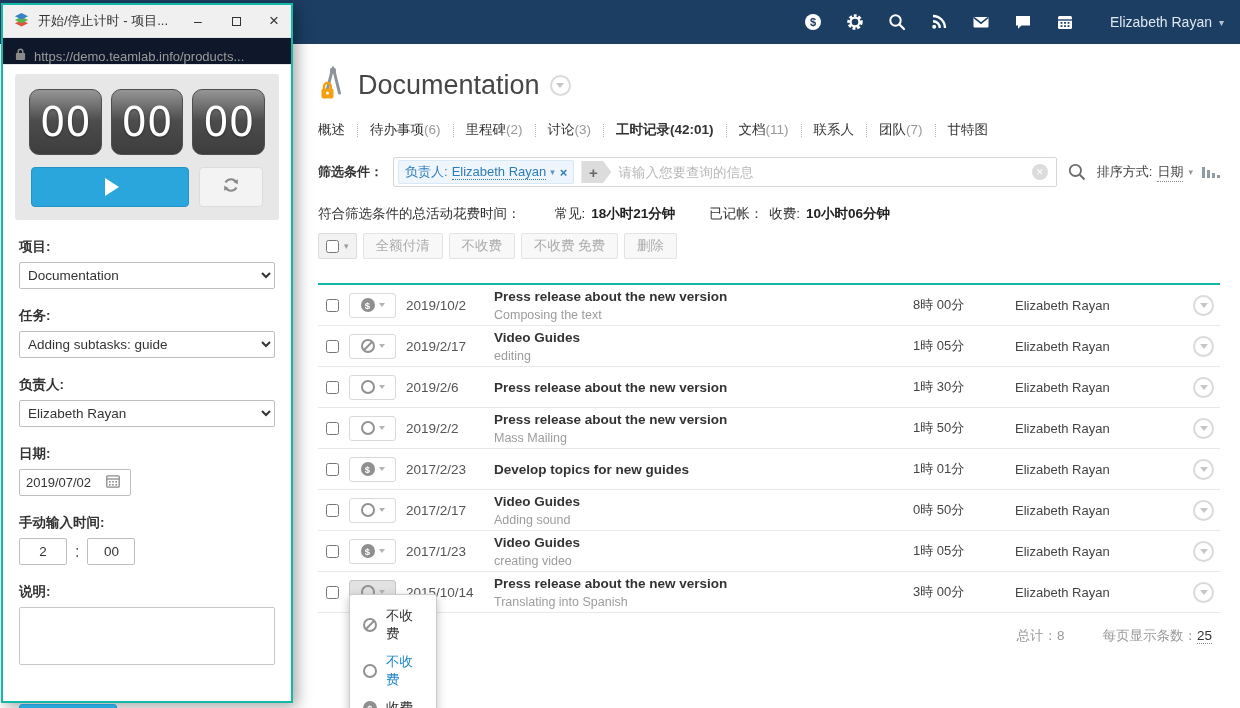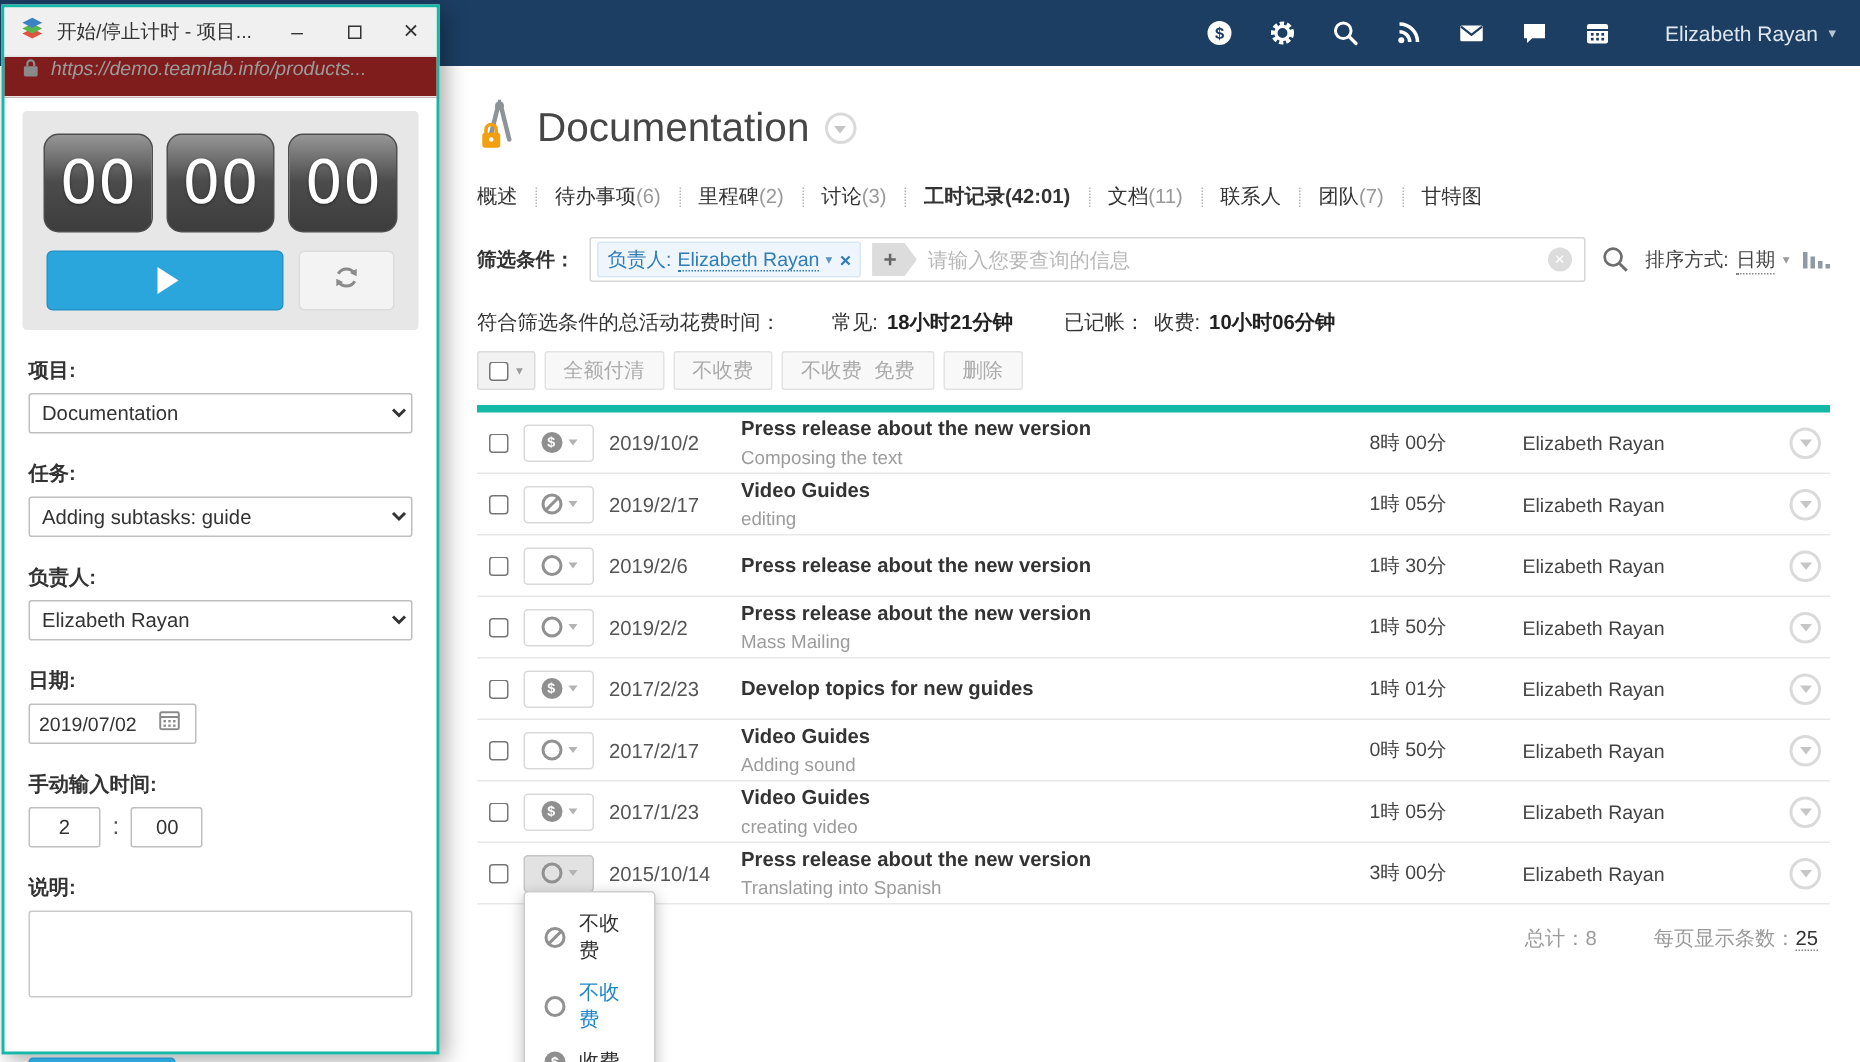--- a/index.html
+++ b/index.html
@@ -59,23 +59,23 @@
   .summary-row { margin-top:18px; display:flex; align-items:center; font-size:13.5px; color:#333; }
   .summary-row .lbl { margin-right:34px; }
   .summary-row .grp { margin-right:34px; display:flex; gap:6px; }
   .summary-row b { color:#222; }
 
   .bulk-row { margin-top:10px; display:flex; align-items:center; gap:6px; }
   .cb-combo { height:26px; border:1px solid #dcdcdc; background:#f2f2f2; border-radius:2px;
               display:flex; align-items:center; gap:5px; padding:0 7px; cursor:pointer; }
   .cb-combo .caret { font-size:9px; color:#9c9c9c; }
   .tb-btn { height:26px; padding:0 12px; background:#f8f8f8; border:1px solid #e3e3e3; border-radius:2px;
-              color:#ababab; font-size:13.5px; font-family:Liberation Mono, monospace; cursor:default; }
-
-  .ttable { margin-top:10px; border-top:5px solid #14b8a6; }
+              color:#ababab; font-size:13.5px; font-family:Liberation Serif, serif; cursor:default; }
+
+  .ttable { margin-top:24px; border-top:2px solid #14b8a6; }
   .trow { height:41px; display:flex; align-items:center; gap:10px; border-bottom:1px solid #e8e8e8; padding:0 2px; }
   .rcb { width:13px; height:13px; margin-left:6px; flex:none; }
   .stbtn { width:47px; height:25px; border:1px solid #d9d9d9; border-radius:3px; background:#fff;
            display:flex; align-items:center; justify-content:center; gap:4px; cursor:pointer; flex:none; }
   .stbtn.pressed { background:#e2e2e2; border-color:#c6c6c6; }
   .stbtn .caret { width:0; height:0; border-left:3.5px solid transparent; border-right:3.5px solid transparent;
            border-top:4.5px solid #b3b3b3; }
   .sticon { width:14px; height:14px; border-radius:50%; flex:none; position:relative;
            display:inline-flex; align-items:center; justify-content:center; }
   .sticon.billed { background:#8f8f8f; color:#fff; font-size:9.5px; font-weight:bold; }
@@ -103,22 +103,22 @@
 
   
   .popup { position:absolute; left:1px; top:3px; width:292px; height:700px; background:#fff;
            border:2px solid #14b8a6; box-shadow:4px 4px 14px rgba(0,0,0,.35); z-index:40; }
   .win-titlebar { height:33px; background:#f0f0f0; border-bottom:1px solid #e2e2e2;
            display:flex; align-items:center; gap:8px; padding:0 2px 0 10px; }
   .win-title { flex:1; font-size:13px; color:#333; white-space:nowrap; overflow:hidden; text-overflow:ellipsis; }
   .win-btn { width:30px; height:26px; display:inline-flex; align-items:center; justify-content:center;
            color:#333; cursor:pointer; font-size:14px; }
   .win-btn .maxbox { width:9px; height:9px; border:1px solid #333; display:block; }
-  .urlbar { height:27px; background:#7f1d1d; border-bottom:1px solid #e4e4e4; display:flex; align-items:flex-start;
-           gap:8px; padding:0 12px; font-size:13px; color:#9b9b9b; white-space:nowrap; overflow:hidden;font-style:italic; }
+  .urlbar { height:27px; background:#0f172a; border-bottom:1px solid #e4e4e4; display:flex; align-items:flex-end;
+           gap:8px; padding:0 12px; font-size:13px; color:#9b9b9b; white-space:nowrap; overflow:hidden; }
   .popup-body { padding:9px 12px 0; }
 
   .timer-panel { background:#e7e7e7; border-radius:3px; padding:15px 14px 13px; }
   .digits { display:flex; gap:9px; justify-content:center; }
   .digit { width:74px; height:66px; border-radius:10px; border:1px solid #4e4e4e;
            background:linear-gradient(#969696,#4c4c4c 48%,#3d3d3d); color:#fff; font-size:40px;
            font-family:"DejaVu Sans","Liberation Sans",sans-serif; display:flex; align-items:center; justify-content:center;
            text-shadow:0 1px 2px rgba(0,0,0,.45); }
   .timer-btns { margin-top:12px; display:flex; gap:10px; justify-content:center; }
   .play-btn { width:158px; height:40px; background:#2ba6dc; border:1px solid #2494c6; border-radius:4px;

